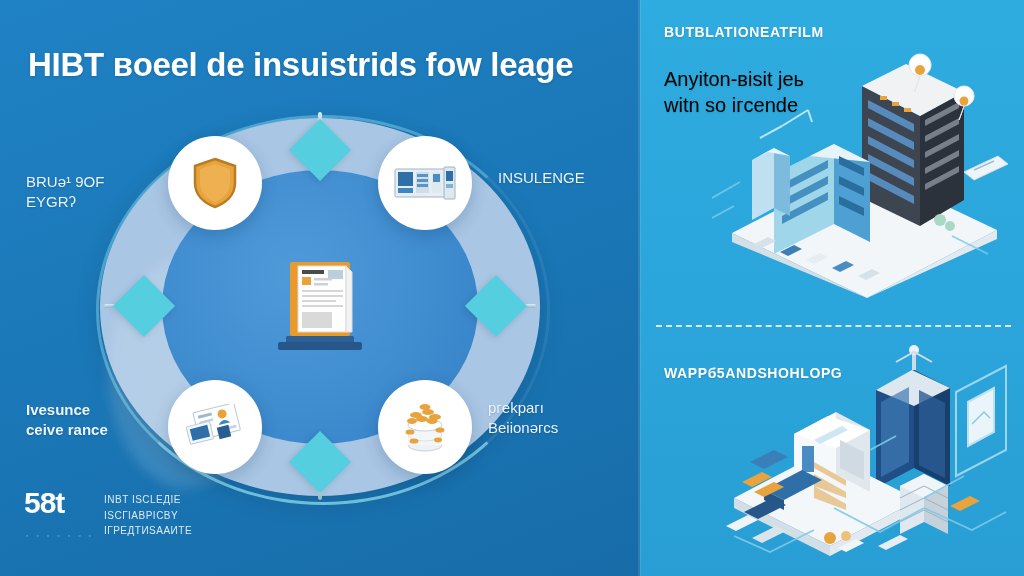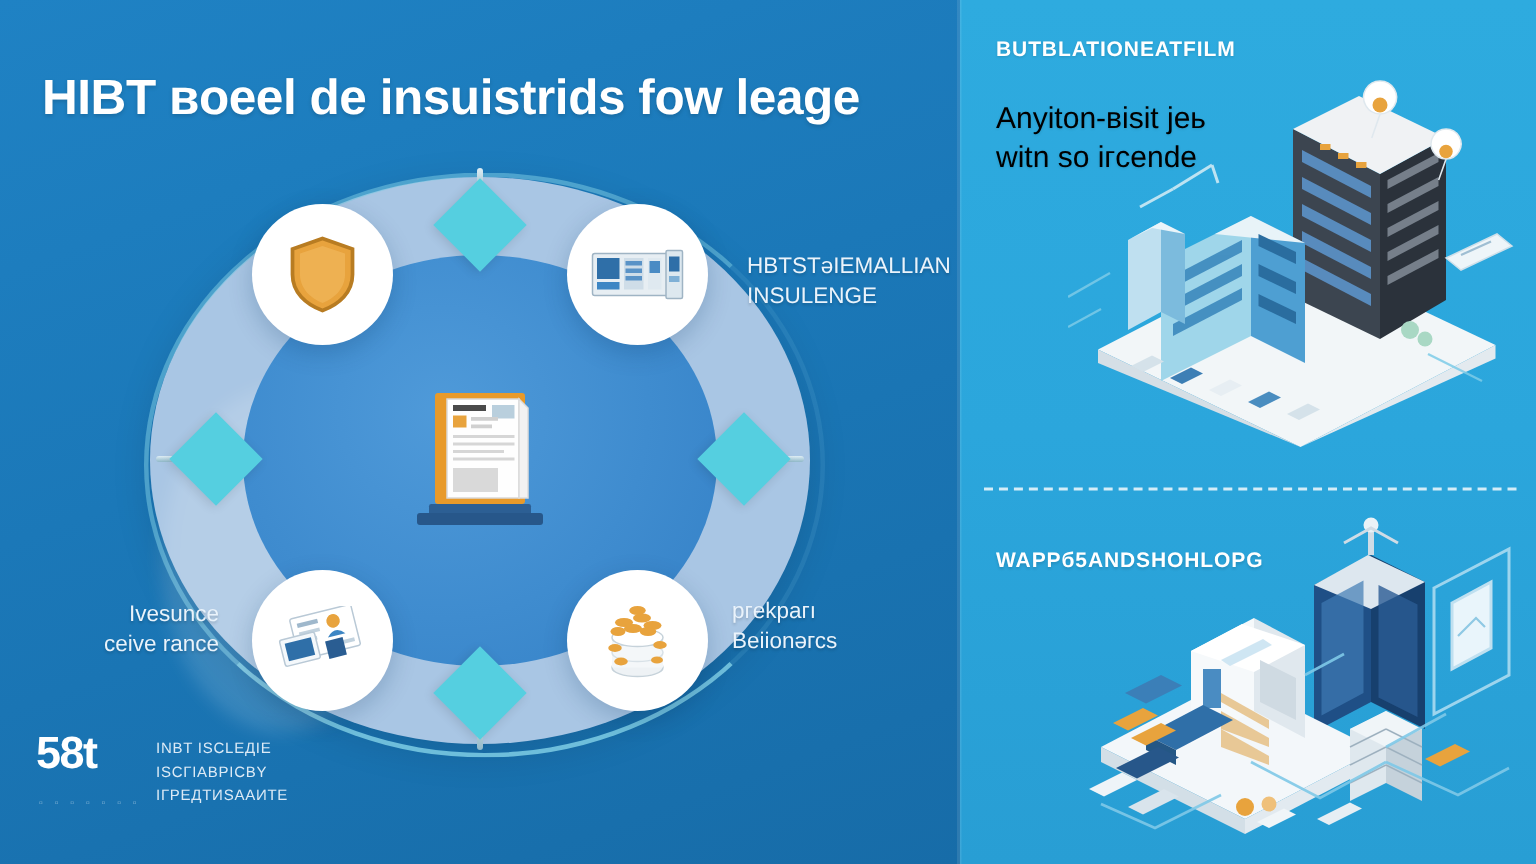--- a/index.html
+++ b/index.html
@@ -101,21 +101,21 @@
   
   .center-doc{position:absolute;left:176px;top:136px;width:88px;height:104px;}
 
   
   .lbl{
     position:absolute;color:#eaf3fb;font-size:15px;line-height:1.35;
     font-weight:500;text-shadow:0 1px 2px rgba(0,0,0,.18);
   }
   .lbl-tl{left:26px;top:172px;width:110px;text-align:left;}
   .lbl-tr{left:498px;top:168px;width:140px;text-align:left;}
-  .lbl-bl{left:26px;top:400px;width:120px;text-align:right;}
+  .lbl-bl{left:26px;top:400px;width:120px;text-align:left;font-weight:bold;}
   .lbl-br{left:488px;top:398px;width:140px;text-align:left;}
 
   
   .footer{position:absolute;left:24px;top:488px;width:300px;height:70px;}
   .footer-num{
     position:absolute;left:0;top:0;color:#ffffff;font-size:30px;
     font-weight:bold;letter-spacing:-1px;line-height:1;
   }
   .footer-sub{
     position:absolute;left:2px;top:44px;color:rgba(255,255,255,.45);
@@ -247,22 +247,25 @@
             <rect x="26" y="51" width="41" height="2"></rect>
           </g>
           <rect x="26" y="58" width="30" height="16" fill="#d9d9d9"></rect>
           <path d="M70 12 l6 6 v60 h-6 z" fill="#f2f2f2" stroke="#dcdcdc" stroke-width="1"></path>
           <rect x="10" y="82" width="68" height="8" rx="1.5" fill="#2c5f94"></rect>
           <rect x="2" y="88" width="84" height="8" rx="2" fill="#27578a"></rect>
         </svg>
       </div>
     </div>
 
+    <div class="lbl lbl-tl">
+      <div>BRUə¹ 9OF</div>
+      <div>EYGRʔ</div>
+    </div>
     <div class="lbl lbl-tr">
-      <div>HBTSTəIEMАLLIAN</div>
       <div>INSULЕNGE</div>
     </div>
     <div class="lbl lbl-bl">
       <div>Iveѕunce</div>
       <div>ceіve rance</div>
     </div>
     <div class="lbl lbl-br">
       <div>pгekpaгı</div>
       <div>Вeiionәгсs</div>
     </div>

